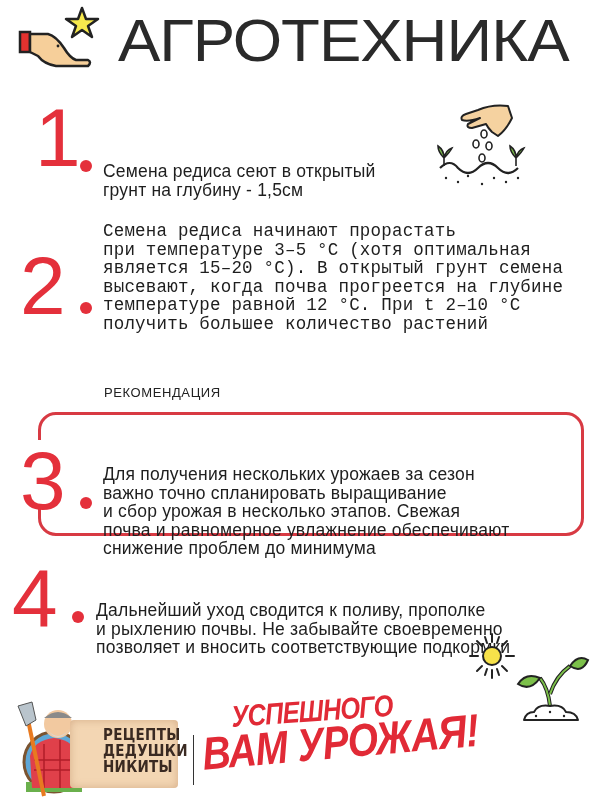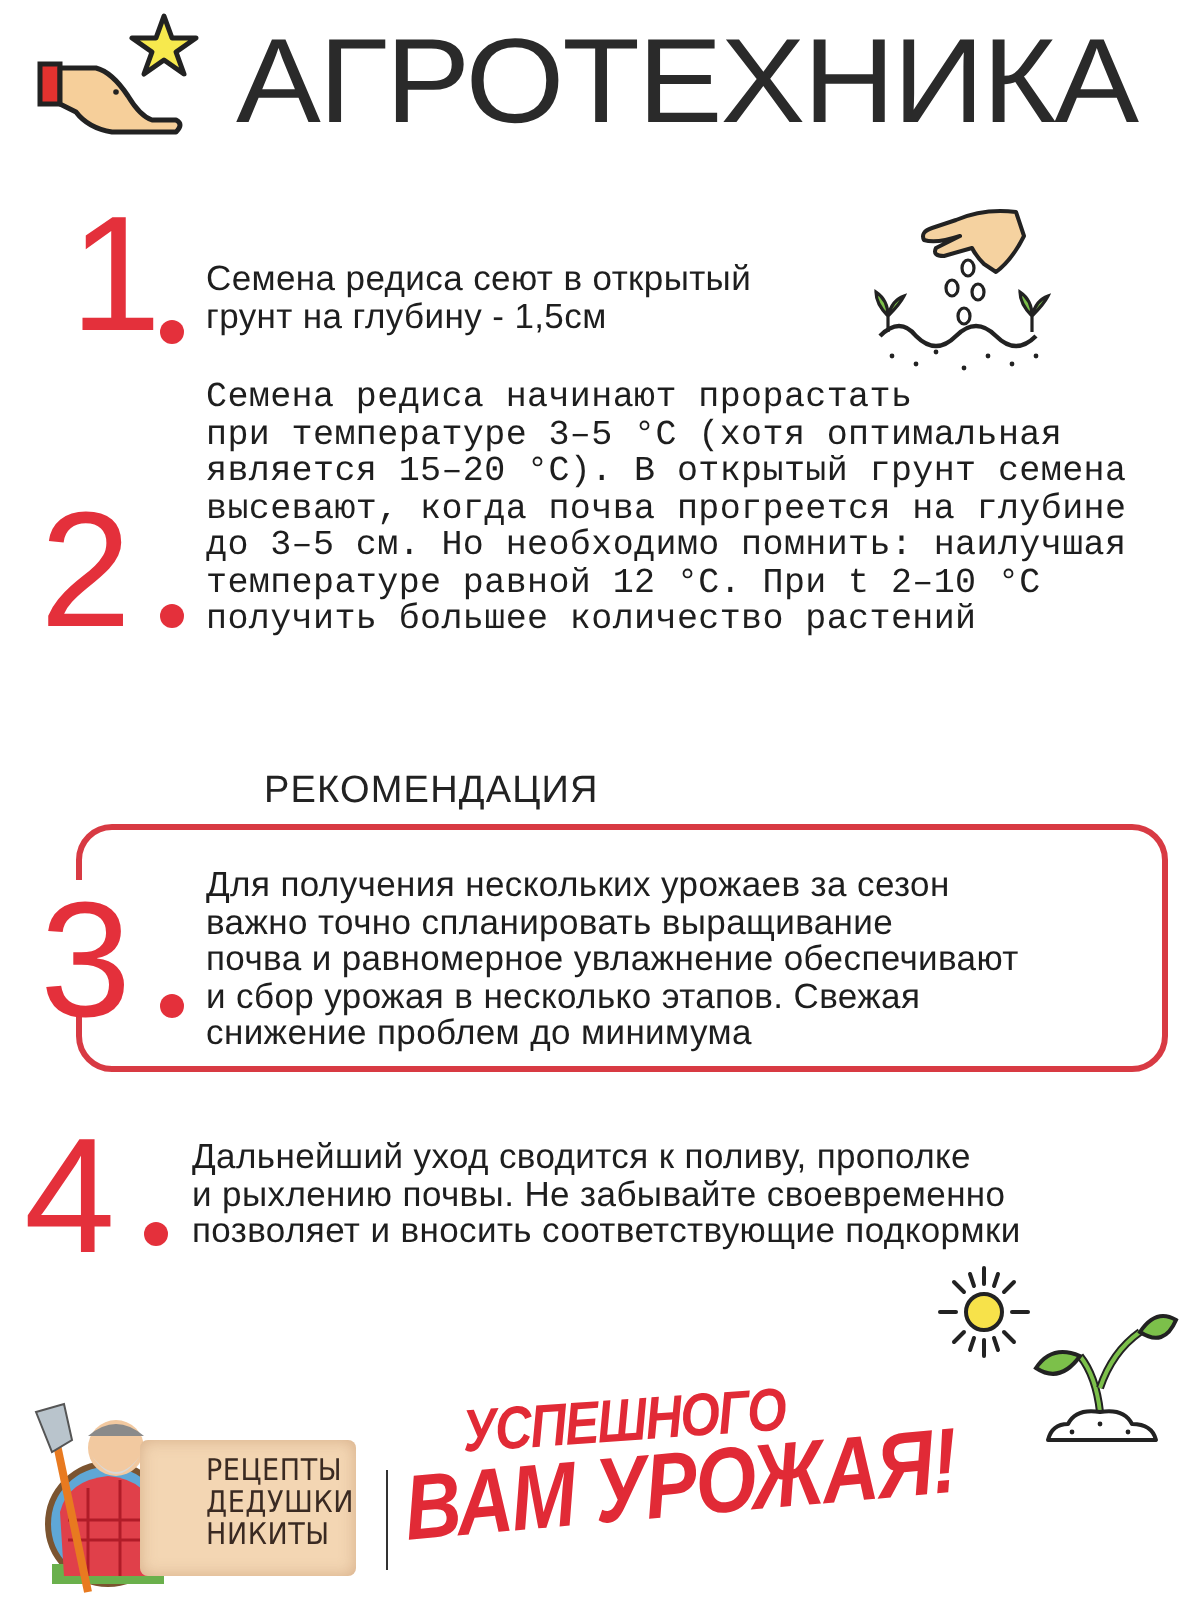--- a/index.html
+++ b/index.html
@@ -10,23 +10,23 @@
   .abs { position: absolute; }
   .title {
     left: 118px; top: 6px; font-size: 60px; line-height: 70px; letter-spacing: -1px;
     color: #2a2a2a; font-family: "Liberation Sans", sans-serif; white-space: nowrap;
     transform: scaleX(1.06); transform-origin: left top;
   }
   .num {
     color: #e4303b; font-family: "Liberation Sans", sans-serif; line-height: 1;
   }
   .dot { width: 12px; height: 12px; border-radius: 50%; background: #e4303b; }
-  .txt { font-size: 17.5px; line-height: 18.5px; color: #1e1e1e; letter-spacing: 0.2px; }
+  .txt { font-size: 17.5px; line-height: 18.5px; color: #1e1e1e; letter-spacing: 0.2px; margin-top: 32px; }
   .txt .ln { display: block; white-space: nowrap; }
-  .rec-label { left: 104px; top: 385px; font-size: 19px; letter-spacing: 0.6px; color: #222; margin-left: 28px; }
+  .rec-label { left: 104px; top: 385px; font-size: 13px; letter-spacing: 0.6px; color: #222; }
   .box {
     left: 38px; top: 412px; width: 540px; height: 118px;
     border: 3px solid #d83a43; border-radius: 18px;
   }
   .box-gap { left: 30px; top: 440px; width: 20px; height: 66px; background: #fff; }
   .divider { left: 193px; top: 735px; width: 1px; height: 50px; background: #333; }
   .slogan1 {
     left: 230px; top: 700px; font-size: 30px; color: #e12a36; font-style: italic; font-weight: bold;
     transform: rotate(-4deg) scaleX(0.85); transform-origin: left top; white-space: nowrap;
     font-family: "Liberation Sans Narrow", "Liberation Sans", sans-serif; letter-spacing: -1px;
@@ -34,21 +34,21 @@
   .slogan2 {
     left: 200px; top: 727px; font-size: 46px; color: #e12a36; font-style: italic; font-weight: bold;
     transform: rotate(-5deg) scaleX(0.85); transform-origin: left top; white-space: nowrap;
     font-family: "Liberation Sans", sans-serif; letter-spacing: -1px;
   }
   .logo-scroll {
     left: 70px; top: 720px; width: 108px; height: 68px; background: #f3d6b3;
     border-radius: 4px; box-shadow: inset 0 0 8px rgba(160,100,60,0.35);
   }
   .logo-text {
-    left: 103px; top: 727px; font-size: 15px; line-height: 16px; color: #3a2a22; font-weight: normal;
+    left: 103px; top: 727px; font-size: 15px; line-height: 16px; color: #3a2a22; font-weight: bold;
     font-family: "DejaVu Sans Condensed", "DejaVu Sans", sans-serif; letter-spacing: 0.3px;
   }
 </style>
 </head>
 <body>
 
 <div class="abs" style="left:14px;top:4px;width:90px;height:70px;">
   <svg width="90" height="70" viewBox="0 0 90 70">
     <polygon points="68,4 72,15 84,15 74,22 78,33 68,26 58,33 62,22 52,15 64,15" fill="#f7e94d" stroke="#222" stroke-width="2.5" stroke-linejoin="round"></polygon>
     <rect x="6" y="28" width="10" height="20" fill="#e3322f" stroke="#222" stroke-width="2.5"></rect>
@@ -84,35 +84,34 @@
   </svg>
 </div>
 
 <div class="abs num" style="left:20px;top:245px;font-size:82px;">2</div>
 <div class="abs dot" style="left:80px;top:302px;"></div>
 <div class="abs txt" style="left:103px;top:190px;font-family:Liberation Mono, monospace;">
   <span class="ln">Семена редиса начинают прорастать</span>
   <span class="ln">при температуре 3–5 °С (хотя оптимальная</span>
   <span class="ln">является 15–20 °С). В открытый грунт семена</span>
   <span class="ln">высевают, когда почва прогреется на глубине</span>
-  <span class="ln">до 3–5 см. Но необходимо помнить: наилучшая</span>
   <span class="ln">температуре равной 12 °С. При t 2–10 °С</span>
   <span class="ln">получить большее количество растений</span>
 </div>
 
 <div class="abs rec-label">РЕКОМЕНДАЦИЯ</div>
 <div class="abs box"></div>
 <div class="abs box-gap"></div>
 <div class="abs num" style="left:20px;top:440px;font-size:82px;">3</div>
 <div class="abs dot" style="left:80px;top:497px;"></div>
 <div class="abs txt" style="left:103px;top:433px;">
   <span class="ln">Для получения нескольких урожаев за сезон</span>
   <span class="ln">важно точно спланировать выращивание</span>
+  <span class="ln">и сбор урожая  в несколько этапов. Свежая</span>
   <span class="ln">почва и равномерное увлажнение обеспечивают</span>
-  <span class="ln">и сбор урожая  в несколько этапов. Свежая</span>
   <span class="ln">снижение проблем до минимума</span>
 </div>
 
 <div class="abs num" style="left:12px;top:558px;font-size:82px;">4</div>
 <div class="abs dot" style="left:72px;top:611px;"></div>
 <div class="abs txt" style="left:96px;top:569px;">
   <span class="ln">Дальнейший уход сводится к поливу, прополке</span>
   <span class="ln">и рыхлению почвы. Не забывайте своевременно</span>
   <span class="ln">позволяет и вносить соответствующие подкормки</span>
 </div>

